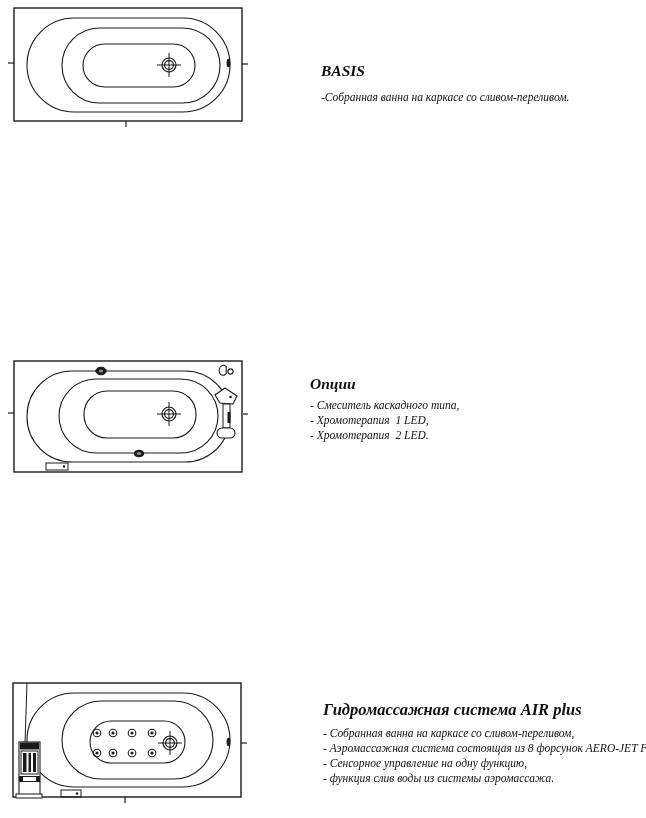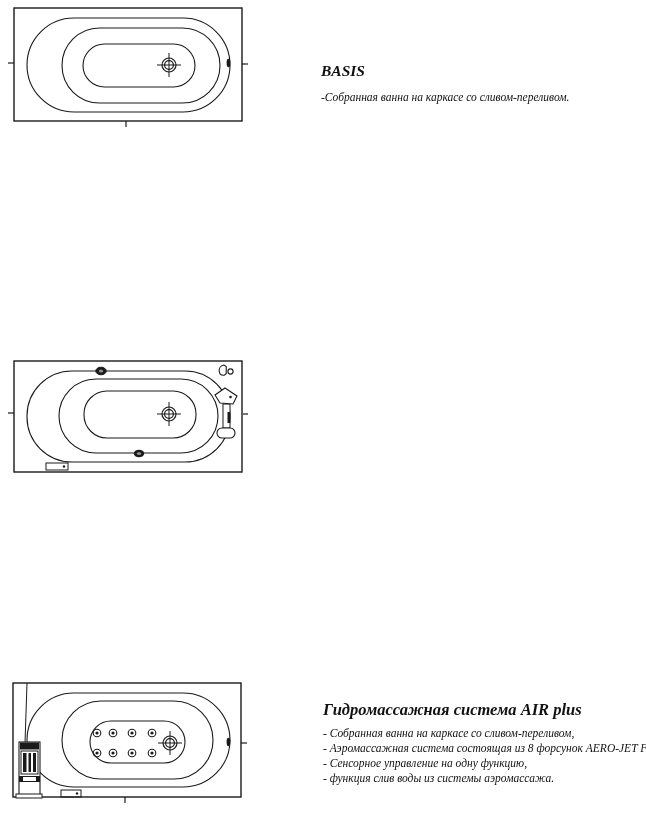--- a/index.html
+++ b/index.html
@@ -177,20 +177,28 @@
     </svg>
   </div>
 
   <div class="section" id="section-basis">
     <div class="section-title">BASIS</div>
     <ul class="section-items">
       <li>-Собранная ванна на каркасе со сливом-переливом.</li>
     </ul>
   </div>
 
+  <div class="section" id="section-options">
+    <div class="section-title">Опции</div>
+    <ul class="section-items">
+      <li>- Смеситель каскадного типа,</li>
+      <li>- Хромотерапия  1 LED,</li>
+      <li>- Хромотерапия  2 LED.</li>
+    </ul>
+  </div>
 
   <div class="section" id="section-airplus">
     <div class="section-title">Гидромассажная система AIR plus</div>
     <ul class="section-items">
       <li>- Собранная ванна на каркасе со сливом-переливом,</li>
       <li>- Аэромассажная система состоящая из 8 форсунок AERO-JET FLAT,</li>
       <li>- Сенсорное управление на одну функцию,</li>
       <li>- функция слив воды из системы аэромассажа.</li>
     </ul>
   </div>

